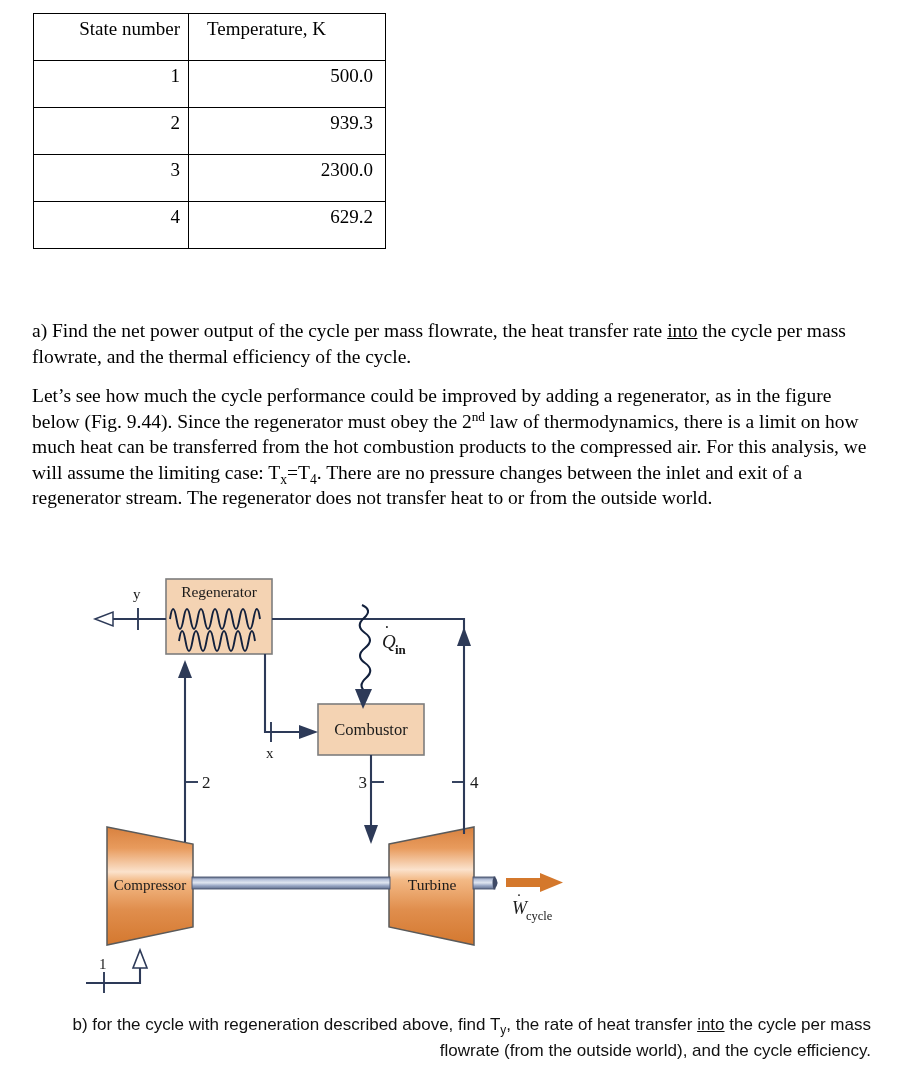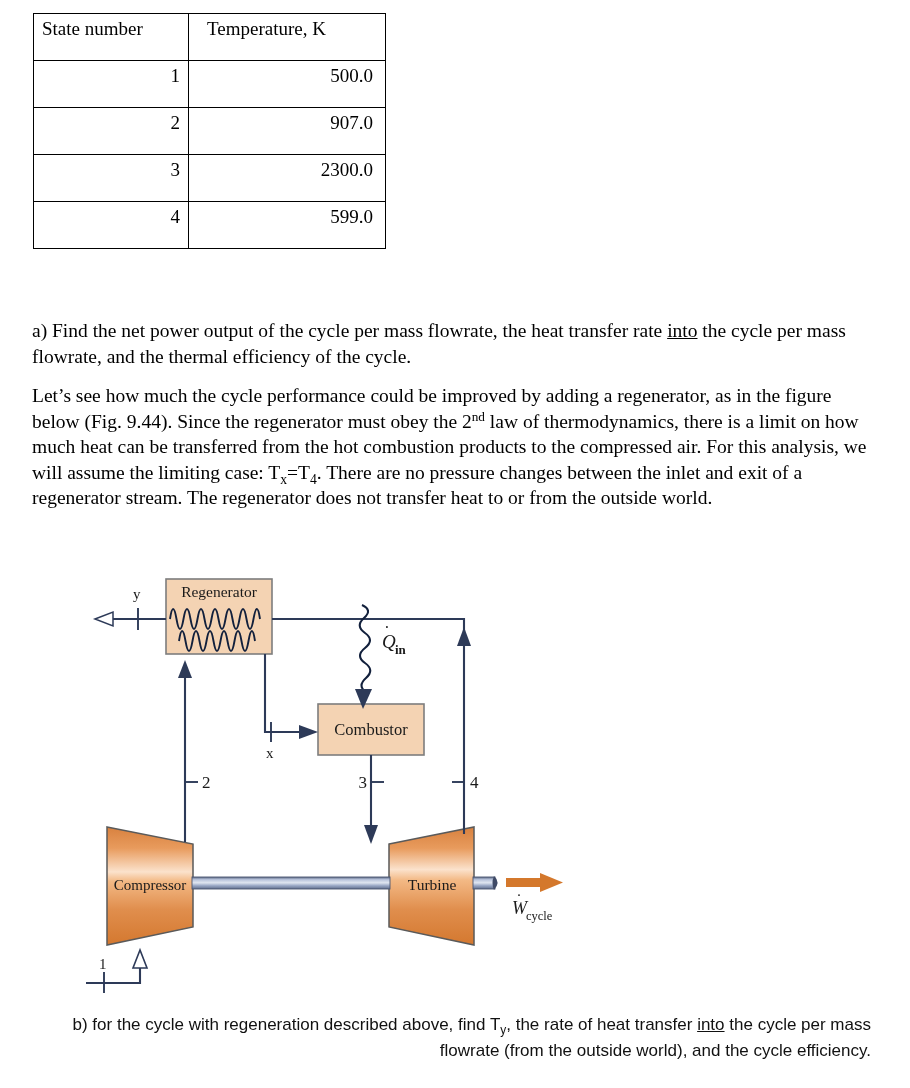--- a/index.html
+++ b/index.html
@@ -31,21 +31,21 @@
   }
   table.state-table td, table.state-table th {
     border: 1px solid #000000;
     font-family: "Liberation Serif", "DejaVu Serif", serif;
     font-size: 19px;
     font-weight: normal;
     padding: 4px 8px 12px 8px;
     height: 30px;
     vertical-align: top;
   }
-  table.state-table th.col-state { width: 138px; text-align: left; }
+  table.state-table th.col-state { width: 138px; text-align: right; }
   table.state-table th.col-temp  { width: 170px; text-align: left; padding-left: 18px; }
   table.state-table td.cell-state { text-align: right; }
   table.state-table td.cell-temp  { text-align: right; padding-right: 12px; }
 
   
   .para {
     position: absolute;
     font-family: "Liberation Serif", "DejaVu Serif", serif;
     font-size: 19.5px;
     line-height: 25.5px;
@@ -90,29 +90,29 @@
         <th class="col-temp">Temperature, K</th>
       </tr>
     </thead>
     <tbody>
       <tr>
         <td class="cell-state">1</td>
         <td class="cell-temp">500.0</td>
       </tr>
       <tr>
         <td class="cell-state">2</td>
-        <td class="cell-temp">907.0</td>
+        <td class="cell-temp">939.3</td>
       </tr>
       <tr>
         <td class="cell-state">3</td>
         <td class="cell-temp">2300.0</td>
       </tr>
       <tr>
         <td class="cell-state">4</td>
-        <td class="cell-temp">599.0</td>
+        <td class="cell-temp">629.2</td>
       </tr>
     </tbody>
   </table>
 </div>
 
 <div class="para" id="para-a"><span>a)  Find the net power output of the cycle per mass flowrate, the heat transfer rate </span><span class="u">into</span><span> the cycle per mass flowrate, and the thermal efficiency of the cycle.</span></div>
 
 <div class="para" id="para-intro"><span>Let’s see how much the cycle performance could be improved by adding a regenerator, as in the figure below (Fig. 9.44).  Since the regenerator must obey the 2</span><sup class="ord">nd</sup><span> law of thermodynamics, there is a limit on how much heat can be transferred from the hot combustion products to the compressed air.  For this analysis, we will assume the limiting case:  T</span><sub class="sb">x</sub><span>=T</span><sub class="sb">4</sub><span>.  There are no pressure changes between the inlet and exit of a regenerator stream.  The regenerator does not transfer heat to or from the outside world.</span></div>
 
 <div id="figure">

